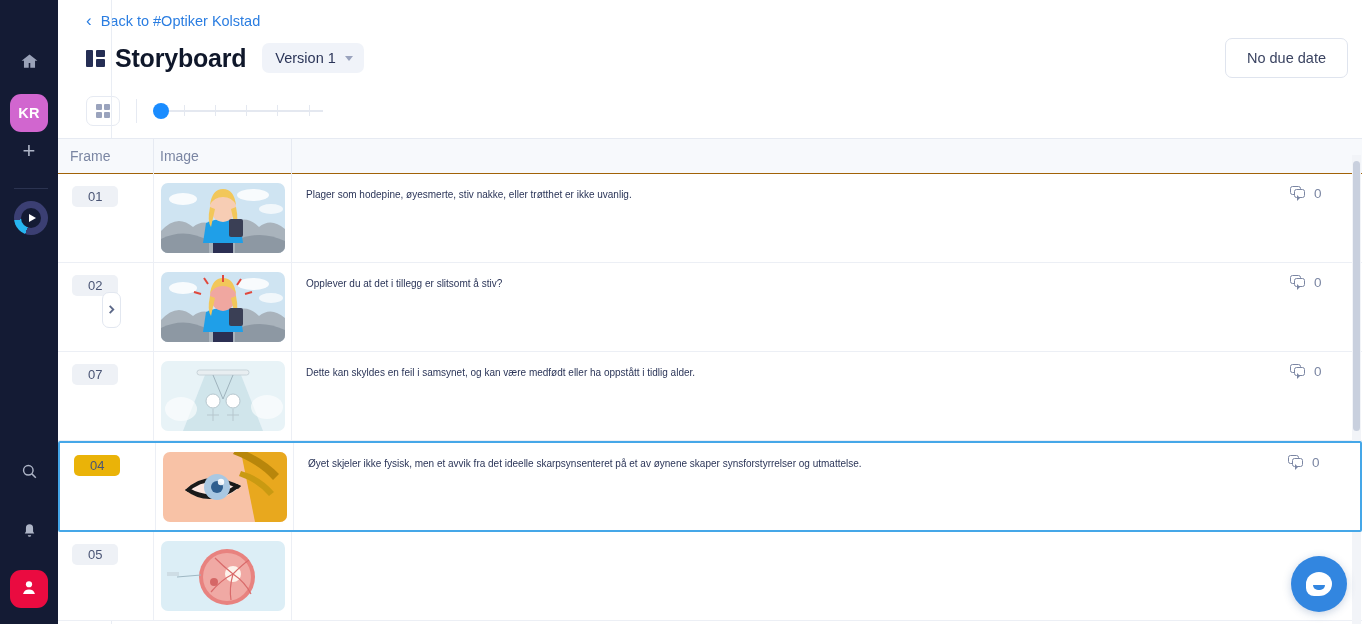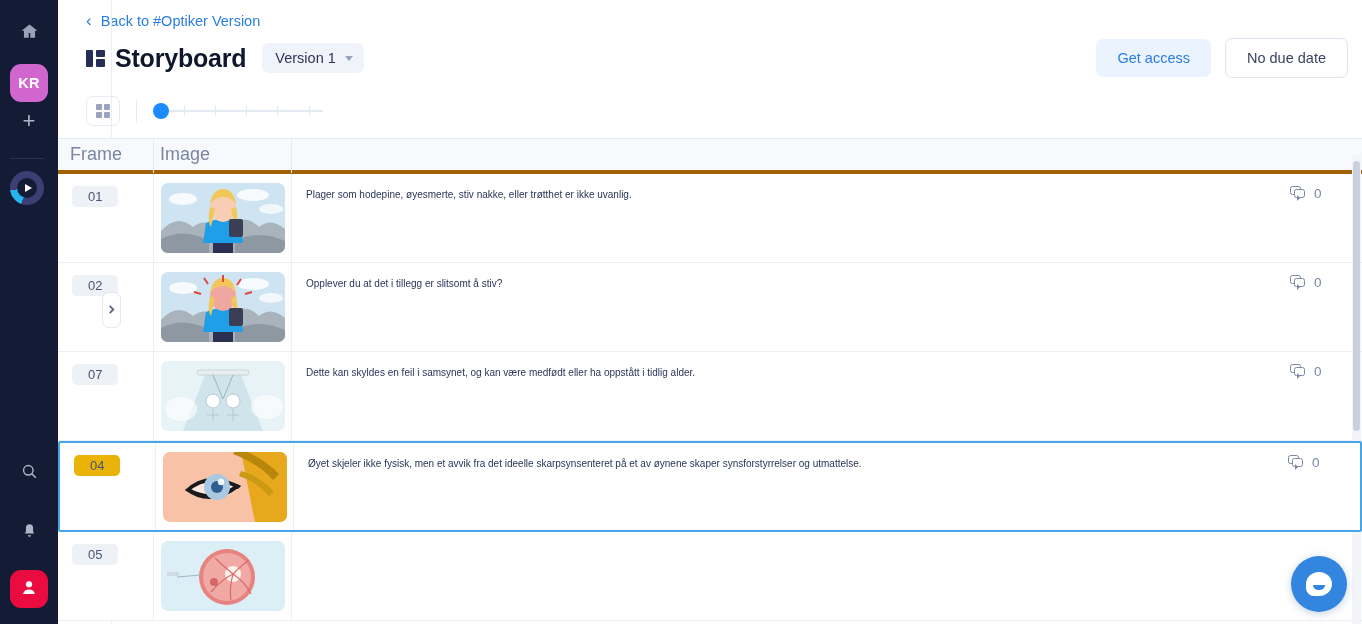--- a/index.html
+++ b/index.html
@@ -13,21 +13,21 @@
   
   #app { display: flex; width: 1362px; height: 624px; }
 
   .rail {
     width: 58px; height: 624px;
     background: #141b34;
     display: flex; flex-direction: column; align-items: center;
     flex: 0 0 58px;
     position: relative;
   }
-  .rail-top { padding-top: 14px; display: flex; flex-direction: column; align-items: flex-start; }
+  .rail-top { padding-top: 14px; display: flex; flex-direction: column; align-items: flex-end; margin-top: 30px; }
   .rail-btn {
     width: 38px; height: 38px; border-radius: 10px;
     display: flex; align-items: center; justify-content: center;
     margin-bottom: 12px; cursor: pointer;
   }
   .rail-home svg { width: 19px; height: 19px; fill: #9aa2b8; }
   .avatar-kr {
     width: 38px; height: 38px; border-radius: 11px;
     background: #d166cf;
     color: #ffffff; font-size: 14.5px; font-weight: 600;
@@ -128,22 +128,22 @@
   .slider .tick { position: absolute; width: 1px; height: 11px; background: #e4e8f0; top: 4px; }
   .slider .knob {
     position: absolute; left: 0; width: 16px; height: 16px; border-radius: 50%;
     background: #1a8cff; cursor: pointer;
   }
 
   
   .table-wrap { flex: 1; overflow: hidden; position: relative; margin-left: 0; }
   .thead {
     display: flex; height: 36px; align-items: center;
-    background: #f7f9fc; border-top: 1px solid #e6eaf2; border-bottom: 4px solid #a16207;
-    color: #7b86a3; font-size: 18px;
+    background: #f7f9fc; border-top: 1px solid #e6eaf2; border-bottom: 1px solid #a16207;
+    color: #7b86a3; font-size: 14px;
   }
   .col-frame { width: 96px; flex: 0 0 96px; padding-left: 12px; }
   .col-img   { width: 138px; flex: 0 0 138px; padding-left: 6px; }
   .col-text  { flex: 1; }
   .thead .col-frame, .thead .col-img { border-right: 1px solid #e6eaf2; height: 36px; display: flex; align-items: center; }
   .thead .col-img { border-right: 1px solid #e6eaf2; }
 
   .rows { position: relative; }
   .row {
     display: flex; height: 89px; border-bottom: 1px solid #eceff5;
@@ -265,38 +265,37 @@
       </div>
     </div>
   </div>
 
   <div class="main">
     <div class="rail-divider"></div>
 
     <div class="head">
       <div class="backlink">
         <span class="chev">‹</span>
-        <span>Back to #Optiker Version</span>
+        <span>Back to #Optiker Kolstad</span>
       </div>
 
       <div class="title-row">
         <span class="sb-icon">
           <i class="tall"></i>
             <i></i>
             <i></i>
         </span>
         <span class="page-title">Storyboard</span>
 
         <div class="version-chip">
           <span>Version 1</span>
           <span class="caret"></span>
         </div>
 
         <div class="head-actions">
-          <button class="btn-access">Get access</button>
           <button class="btn-due">No due date</button>
         </div>
       </div>
     </div>
 
     <div class="toolbar">
       <div class="grid-btn">
         <span class="g">
             <i></i>
             <i></i>

